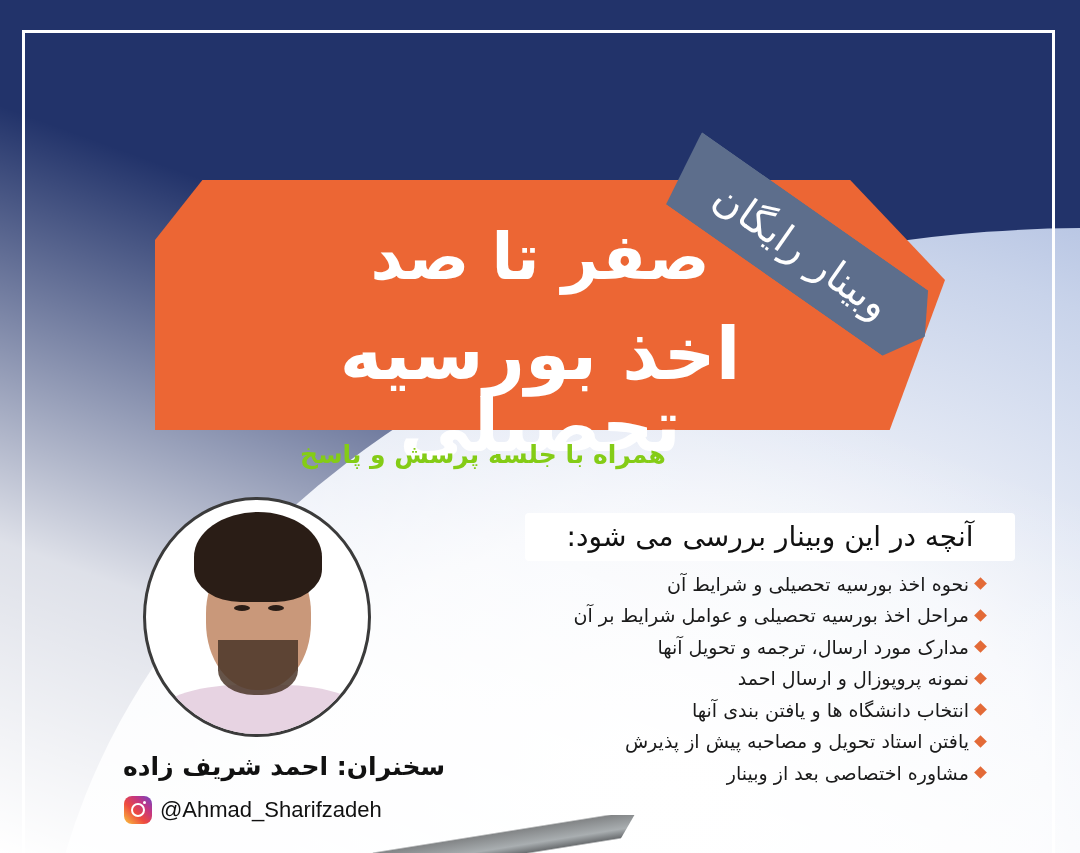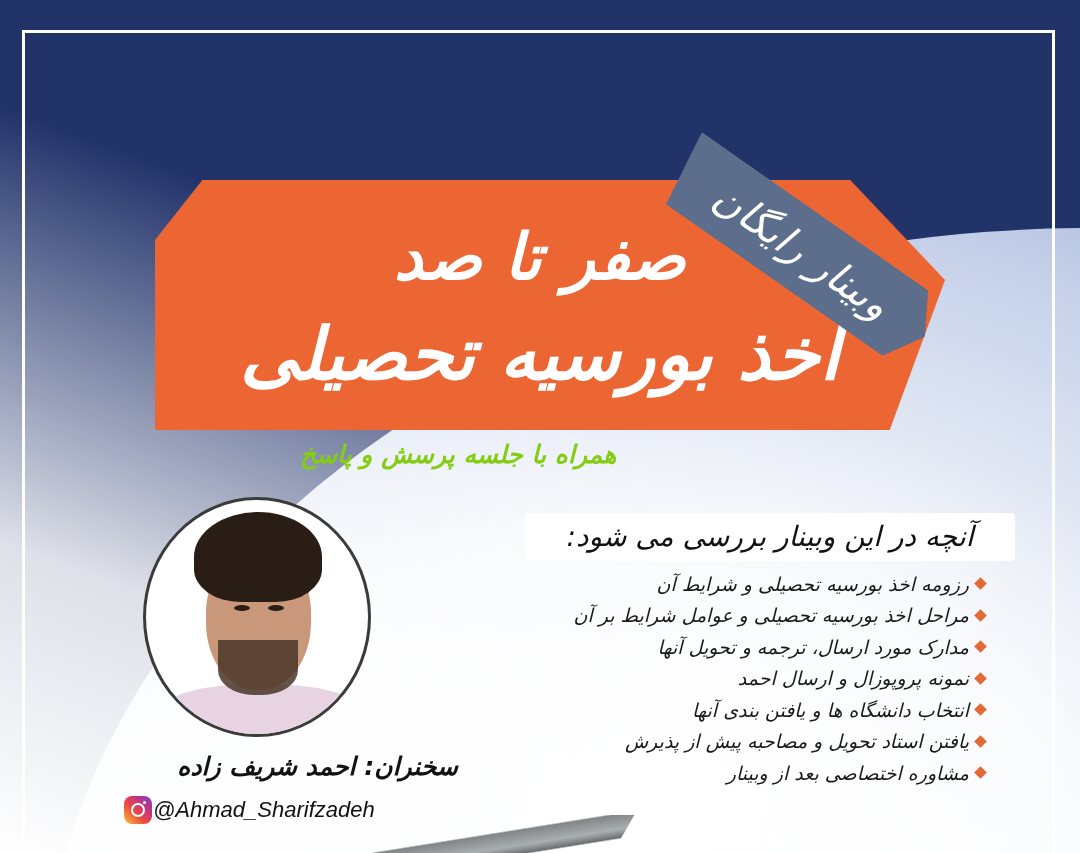--- a/index.html
+++ b/index.html
@@ -1,21 +1,21 @@
 <!DOCTYPE html>
 <html><head>
 <meta charset="utf-8">
 <style>
   html, body { margin:0; padding:0; }
   body {
     width:1080px; height:853px; overflow:hidden; position:relative;
     background:#22336a;
     font-family:"DejaVu Sans", sans-serif;
   }
-  .stage { position:absolute; inset:0; overflow:hidden;font-style:italic; }
+  .stage { position:absolute; inset:0; overflow:hidden; }
 
   
   .light-arc {
     position:absolute;
     left:40px; top:228px;
     width:2100px; height:1600px;
     border-radius:50%;
     background: radial-gradient(ellipse at 30% 35%, #ffffff 0%, #f4f6fb 18%, #c8d3ea 38%, #97aad6 55%, #8094cc 70%);
     transform-origin: center;
   }
@@ -82,27 +82,27 @@
     position:absolute; left:72px; top:140px; width:80px; height:55px;
     background:#4a3528; border-radius:0 0 45% 45%; opacity:.85;
   }
   .photo .eye { position:absolute; top:105px; width:16px; height:6px; background:#2a1d16; border-radius:50%; }
   .photo .shirt {
     position:absolute; left:10px; top:185px; width:210px; height:80px;
     background:#e7d3e2; border-radius:40% 40% 0 0;
   }
 
   .speaker {
-    position:absolute; left:108px; top:752px; width:350px;
+    position:absolute; left:95px; top:752px; width:350px;
     text-align:right; direction:rtl;
     font-size:25px; font-weight:bold; color:#111;
   }
   .insta {
     position:absolute; left:124px; top:794px; height:32px;
-    display:flex; align-items:center; gap:1px;
+    display:flex; align-items:center; gap:8px;
   }
   .insta-icon {
     width:28px; height:28px; border-radius:8px;
     background: linear-gradient(45deg, #f9c53d 0%, #ee4a3f 40%, #c13584 70%, #6a46c7 100%);
     position:relative;
   }
   .insta-icon::before {
     content:""; position:absolute; left:7px; top:7px; width:10px; height:10px;
     border:2px solid #fff; border-radius:50%;
   }
@@ -170,21 +170,21 @@
   <div class="insta">
     <span class="insta-icon"></span>
     <span class="insta-handle">@Ahmad_Sharifzadeh</span>
   </div>
 
   <div class="list-head">آنچه در این وبینار بررسی می شود:</div>
 
   <ul class="list">
     <li>
         <span class="diamond"></span>
-        <span>رزومه اخذ بورسیه تحصیلی و شرایط آن</span>
+        <span>نحوه اخذ بورسیه تحصیلی و شرایط آن</span>
       </li>
     <li>
         <span class="diamond"></span>
         <span>مراحل اخذ بورسیه تحصیلی و عوامل شرایط بر آن</span>
       </li>
     <li>
         <span class="diamond"></span>
         <span>مدارک مورد ارسال، ترجمه و تحویل آنها</span>
       </li>
     <li>

